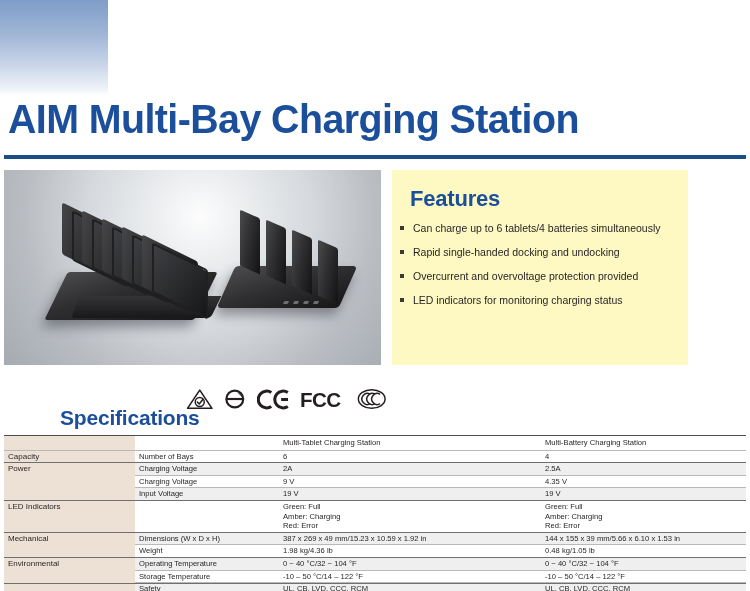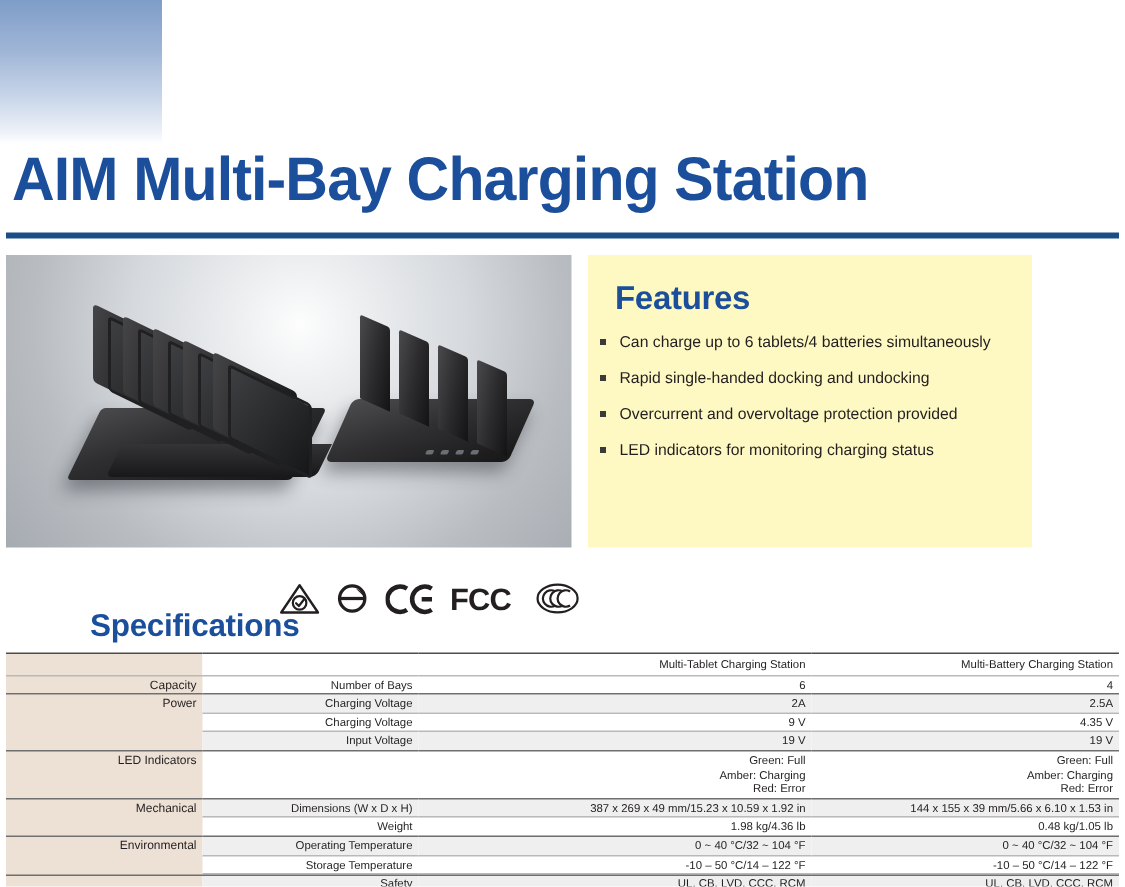--- a/index.html
+++ b/index.html
@@ -110,21 +110,20 @@
     font-size:21px;font-weight:bold;color:#1b4f9c;letter-spacing:-0.2px;margin-left:44px;
   }
   table.spec{
     position:absolute;left:4px;top:435px;width:742px;
     border-collapse:collapse;font-size:7.6px;line-height:9.6px;
     table-layout:fixed;
   }
   table.spec td{
     padding:1px 4px;vertical-align:top;
     border-top:0.7px solid #b9b9b9;
-    text-align:right;
   }
   table.spec tr.hdr td{
     border-top:1.6px solid #4d4d4d;border-bottom:0.7px solid #b9b9b9;
     background:#ffffff;padding-top:2px;padding-bottom:2px;
   }
   table.spec tr.hdr td.c1{background:#ede1d6;}
   td.c1{width:131px;background:#ede1d6;vertical-align:middle;font-size:8px;}
   td.c2{width:144px;}
   td.c3{width:262px;}
   td.c4{width:205px;}

